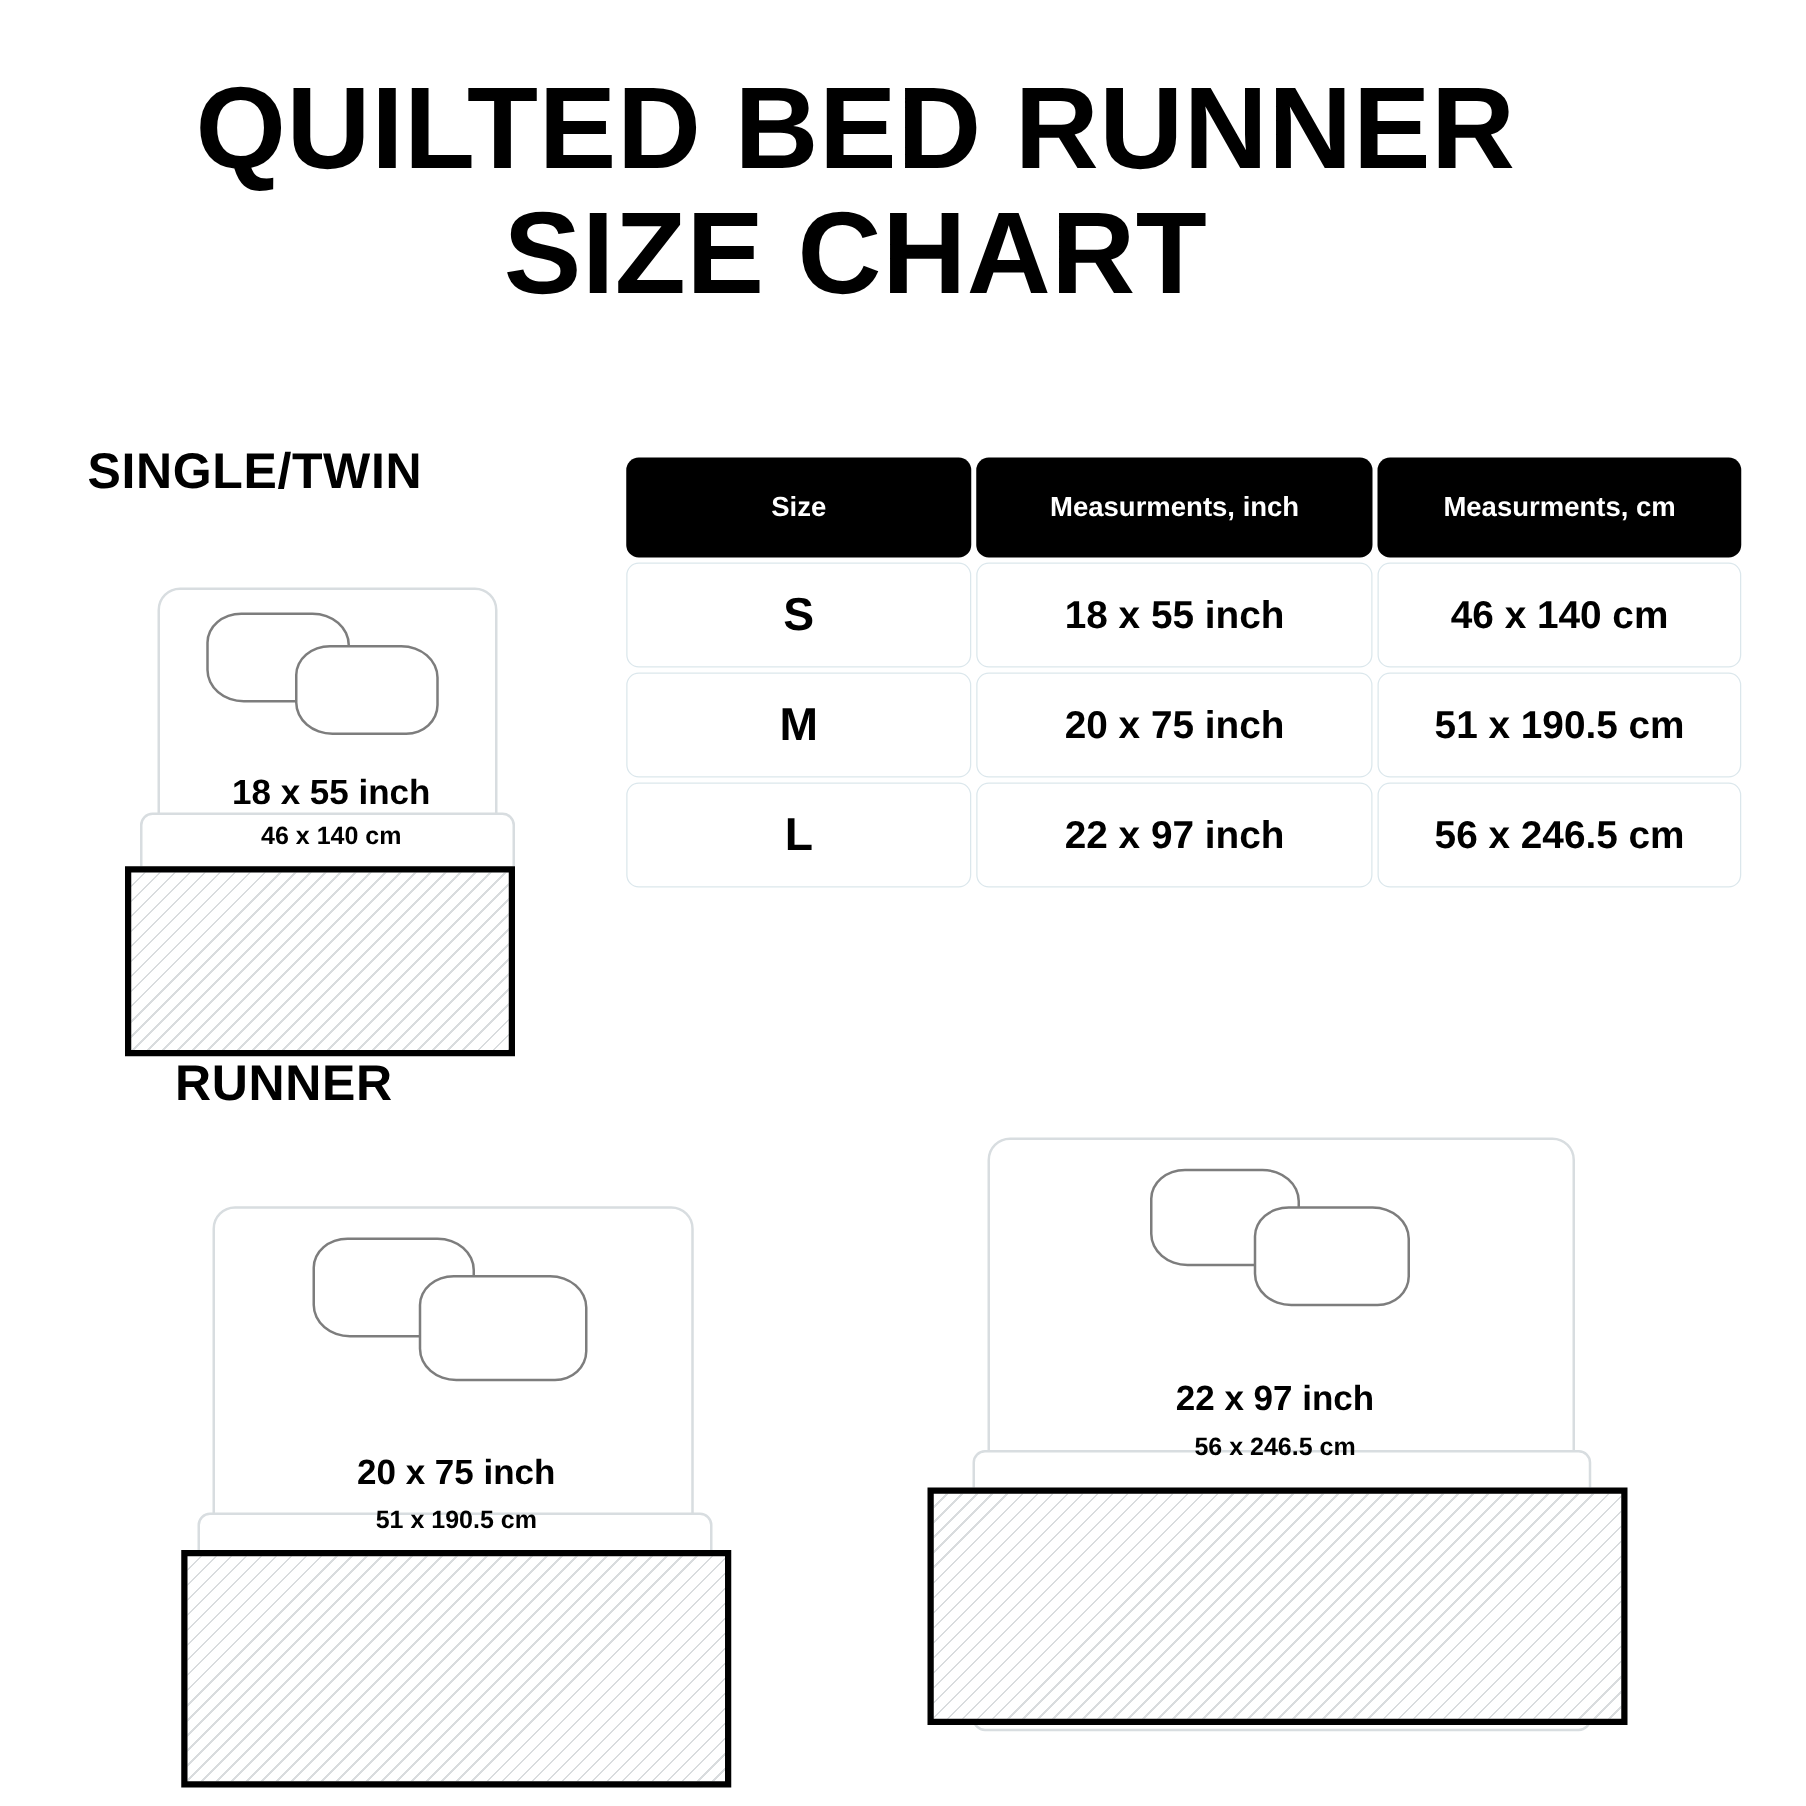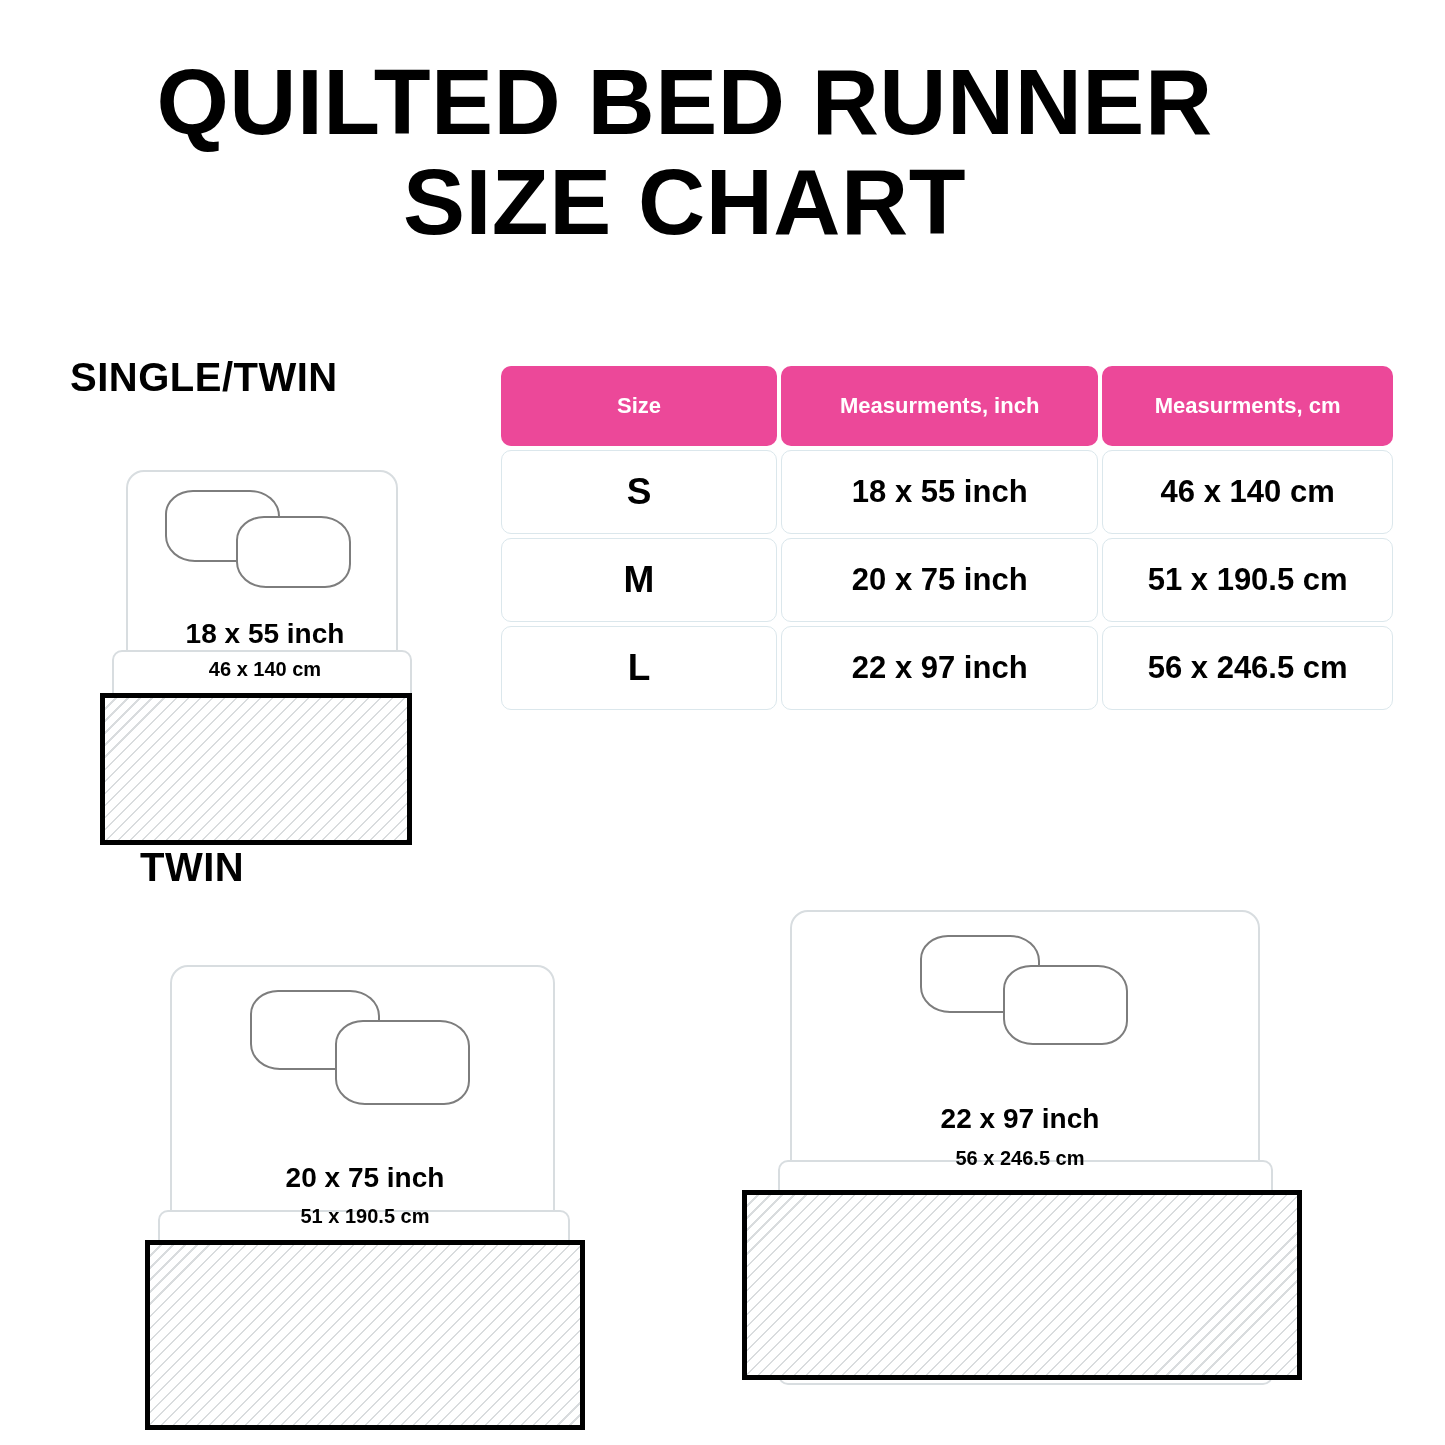--- a/index.html
+++ b/index.html
@@ -33,21 +33,21 @@
   
   .size-table {
     position: absolute;
     left: 497px;
     top: 362px;
     width: 900px;
     border-collapse: separate;
     border-spacing: 4px;
   }
   .size-table th {
-    background: #ec4899;
+    background: #000000;
     color: #ffffff;
     font-size: 22px;
     font-weight: bold;
     height: 80px;
     border-radius: 10px;
     padding: 0 6px;
   }
   .size-table td {
     background: #ffffff;
     border: 1.5px solid #dbe7ec;
@@ -199,21 +199,21 @@
     <div class="pillow p1"></div>
     <div class="pillow p2"></div>
     <div class="mattress-front"></div>
     <div class="runner"></div>
     <div class="dim-inch">18 x 55 inch</div>
     <div class="dim-cm">46 x 140 cm</div>
   </div>
 </div>
 
 <div class="bed-block" id="bed-queen">
-  <div class="bed-label">TWIN</div>
+  <div class="bed-label">RUNNER</div>
   <div class="bed-art">
     <div class="mattress"></div>
     <div class="pillow p1"></div>
     <div class="pillow p2"></div>
     <div class="mattress-front"></div>
     <div class="runner"></div>
     <div class="dim-inch">20 x 75 inch</div>
     <div class="dim-cm">51 x 190.5 cm</div>
   </div>
 </div>

